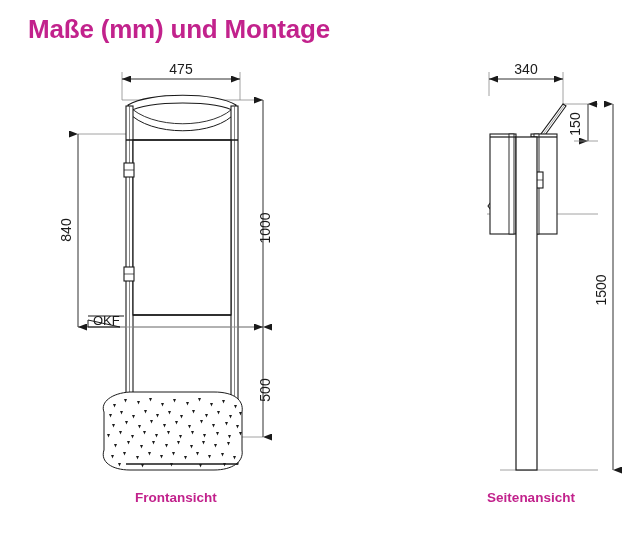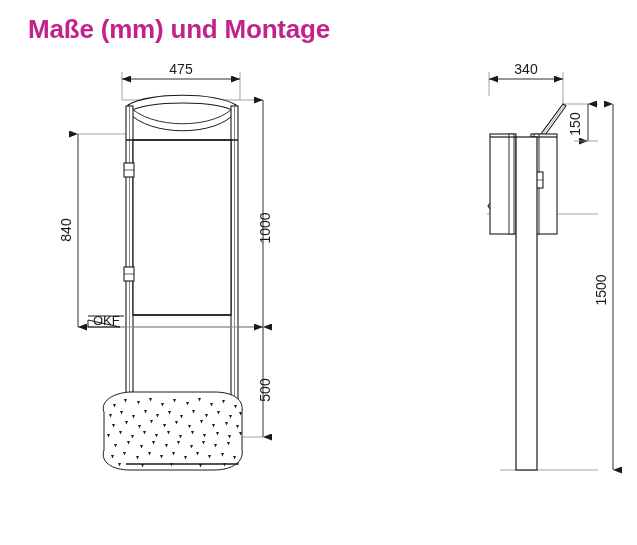--- a/index.html
+++ b/index.html
@@ -289,16 +289,20 @@
       </g>
 
       <g>
         <line x1="613" y1="104" x2="613" y2="470" stroke="#1a1a1a" stroke-width="0.9" marker-start="url(#ar-u)" marker-end="url(#ar-d)"></line>
         <text x="606" y="290" class="dimtext" text-anchor="middle" transform="rotate(-90 606 290)">1500</text>
       </g>
     </g>
   </svg>
 
   <div class="caption" id="caption-front">
+    <div>Frontansicht</div>
   </div>
 
+  <div class="caption" id="caption-side">
+    <div>Seitenansicht</div>
+  </div>
 
 </div>
 
 </body></html>

